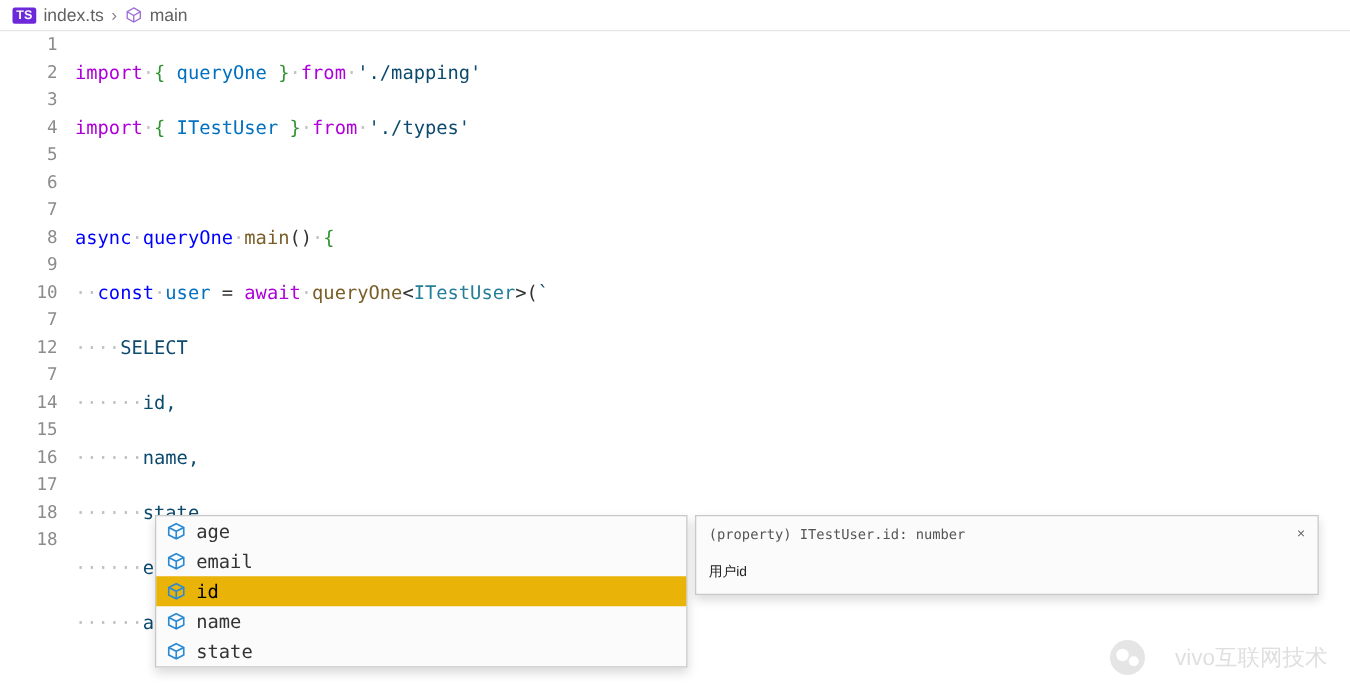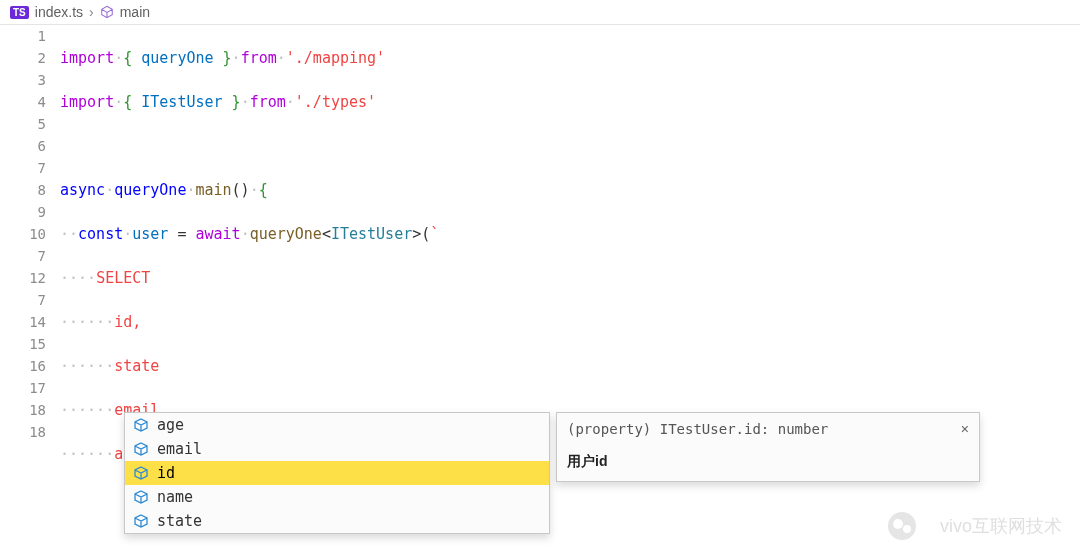--- a/index.html
+++ b/index.html
@@ -52,21 +52,21 @@
   }
   .gutter .ln { height: 22px; }
   .code {
     flex: 1;
     white-space: pre;
     font-size: 15px;
   }
   .code .line { height: 22px; }
   .tok-kw { color: #0000ff; }
   .tok-kw2 { color: #af00db; }
-  .tok-str { color: #ef4444; }
+  .tok-str { color: #0c4a6e; }
   .tok-fn { color: #795e26; }
   .tok-var { color: #0070c1; }
   .tok-type { color: #267f99; }
   .tok-punc { color: #333; }
   .tok-brace { color: #319331; }
   .ws { color: #c0c0c0; }
 
   .popup {
     position: absolute;
     left: 124px;
@@ -81,46 +81,46 @@
   .popup-item {
     display: flex;
     align-items: center;
     padding: 2px 8px;
     gap: 8px;
     height: 24px;
     color: #0070c1;
   }
   .popup-item .nm { color: #333; }
   .popup-item.selected {
-    background: #fde047;
+    background: #eab308;
   }
   .popup-item.selected .nm { color: #000; }
 
   .tooltip {
     position: absolute;
     left: 556px;
     top: 412px;
-    width: 424px;
+    width: 499px;
     background: #fbfbfb;
     border: 1px solid #c8c8c8;
     box-shadow: 0 4px 8px rgba(0,0,0,0.15);
     font-family: "Menlo","Monaco","Consolas",monospace;
-    font-size: 14px;
+    font-size: 11px;
     color: #555;
   }
   .tooltip-head {
     padding: 8px 10px;
     display:flex;
     justify-content: space-between;
     align-items: flex-start;
   }
   .tooltip-body {
     padding: 8px 10px 10px;
     font-family: -apple-system,"Segoe UI",sans-serif;
-    font-weight: bold;
+    font-weight: normal;
     color: #222;
   }
   .tooltip-close { color: #616161; cursor: pointer; font-family: sans-serif; }
 
   .watermark {
     position: absolute;
     right: 18px;
     bottom: 14px;
     display: flex;
     align-items: center;
@@ -190,20 +190,21 @@
     <div class="ln">18</div>
   </div>
   <div class="code">
 <div class="line"><span class="tok-kw2">import</span><span class="ws">·</span><span class="tok-brace">{ </span><span class="tok-var">queryOne</span><span class="tok-brace"> }</span><span class="ws">·</span><span class="tok-kw2">from</span><span class="ws">·</span><span class="tok-str">'./mapping'</span></div>
 <div class="line"><span class="tok-kw2">import</span><span class="ws">·</span><span class="tok-brace">{ </span><span class="tok-var">ITestUser</span><span class="tok-brace"> }</span><span class="ws">·</span><span class="tok-kw2">from</span><span class="ws">·</span><span class="tok-str">'./types'</span></div>
 <div class="line"></div>
 <div class="line"><span class="tok-kw">async</span><span class="ws">·</span><span class="tok-kw">queryOne</span><span class="ws">·</span><span class="tok-fn">main</span><span class="tok-punc">()</span><span class="ws">·</span><span class="tok-brace">{</span></div>
 <div class="line"><span class="ws">·</span><span class="ws">·</span><span class="tok-kw">const</span><span class="ws">·</span><span class="tok-var">user</span><span class="tok-punc"> = </span><span class="tok-kw2">await</span><span class="ws">·</span><span class="tok-fn">queryOne</span><span class="tok-punc">&lt;</span><span class="tok-type">ITestUser</span><span class="tok-punc">&gt;</span><span class="tok-punc">(</span><span class="tok-str">`</span></div>
 <div class="line"><span class="ws">····</span><span class="tok-str">SELECT</span></div>
 <div class="line"><span class="ws">······</span><span class="tok-str">id,</span></div>
+<div class="line"><span class="ws">······</span><span class="tok-str">name,</span></div>
 <div class="line"><span class="ws">······</span><span class="tok-str">state</span></div>
 <div class="line"><span class="ws">······</span><span class="tok-str">email,</span></div>
 <div class="line"><span class="ws">······</span><span class="tok-str">age</span></div>
 
 
 
 
 
 
 

